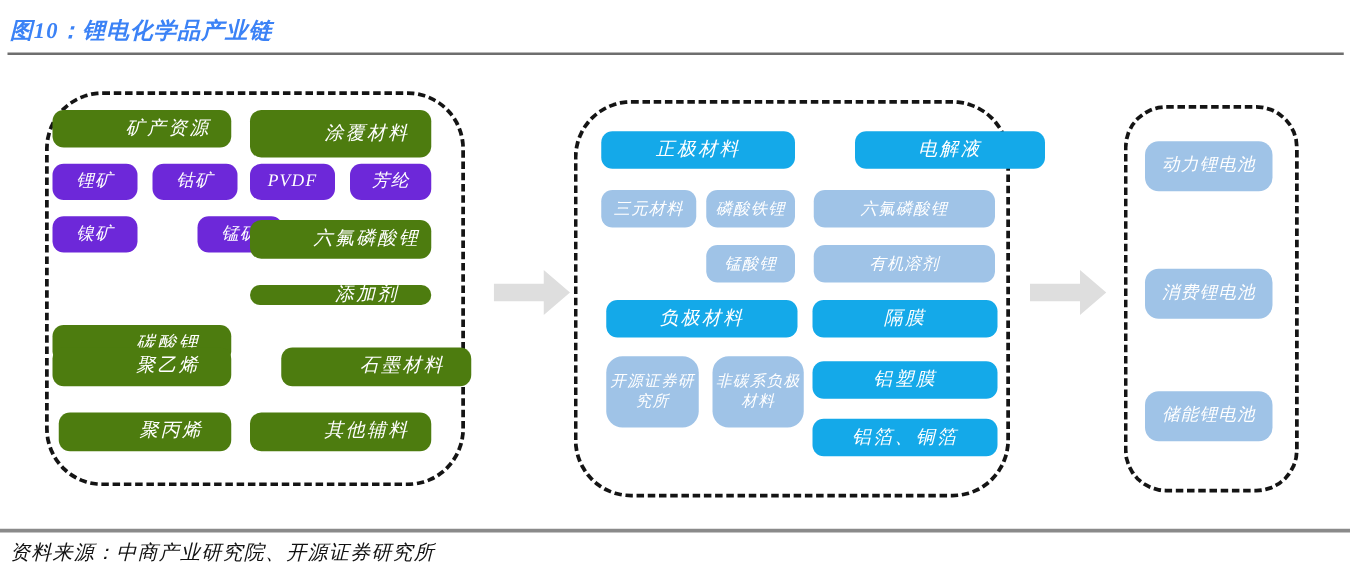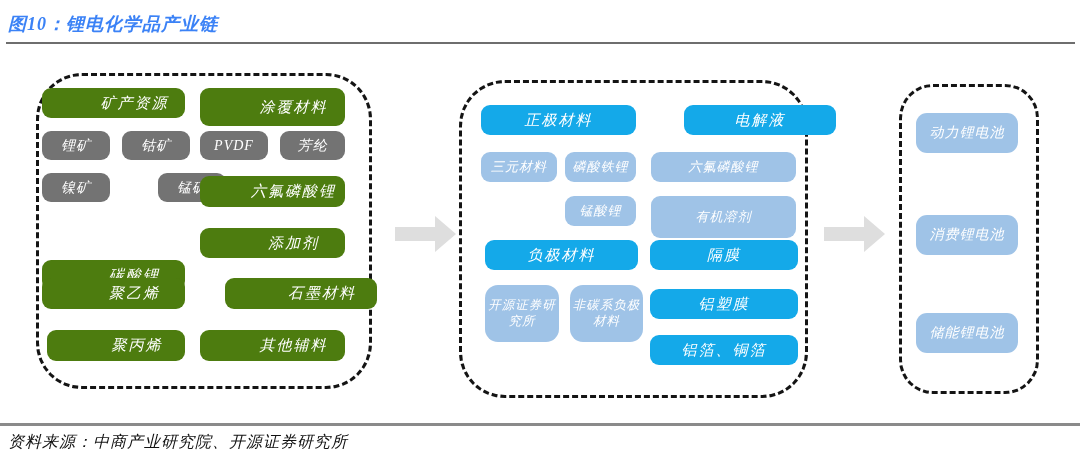--- a/index.html
+++ b/index.html
@@ -15,50 +15,50 @@
   .gbox{position:absolute;border:3px dashed #141414;background:#fff;}
   .gbox.up  {left:36px; top:73px; width:330px;height:310px;border-radius:46px;}
   .gbox.mid {left:459px;top:80px; width:343px;height:312px;border-radius:46px;}
   .gbox.down{left:899px;top:84px; width:134px;height:304px;border-radius:34px;}
 
   
   .blk{position:absolute;display:flex;align-items:center;justify-content:center;
        color:#ffffff;font-style:italic;text-align:center;line-height:1.25;
        border-radius:9px;box-sizing:border-box;padding:1px 2px;}
   .red  {background:#4d7c0f;font-size:15px;letter-spacing:2px;padding-left:44px;}
-  .pink {background:#737373;font-size:14px;letter-spacing:1px;}
+  .pink {background:#6d28d9;font-size:14px;letter-spacing:1px;}
   .bblue{background:#14A9E9;font-size:15px;letter-spacing:2px;}
   .lblue{background:#9FC3E7;font-size:13px;letter-spacing:1px;}
 
   
   .u0{left:42px;top:88px;width:143px;height:30px;}
   .u1{left:200px;top:88px;width:145px;height:38px;}
   .u2{left:42px;top:131px;width:68px;height:29px;}
   .u3{left:122px;top:131px;width:68px;height:29px;}
   .u4{left:200px;top:131px;width:68px;height:29px;font-family:Liberation Serif, serif;}
   .u5{left:280px;top:131px;width:65px;height:29px;}
   .u6{left:42px;top:173px;width:68px;height:29px;}
   .u7{left:122px;top:173px;width:68px;height:29px;margin-left:36px;}
   .u8{left:200px;top:176px;width:145px;height:31px;}
   .u9{left:42px;top:228px;width:143px;height:30px;margin-top:32px;}
-  .u10{left:200px;top:228px;width:145px;height:30px;font-style:italic;}
+  .u10{left:200px;top:228px;width:145px;height:16px;font-style:italic;}
   .u11{left:42px;top:278px;width:143px;height:31px;}
   .u12{left:200px;top:278px;width:152px;height:31px;margin-left:25px;}
   .u13{left:47px;top:330px;width:138px;height:31px;}
   .u14{left:200px;top:330px;width:145px;height:31px;}
 
   
   .m0{left:481px;top:105px;width:155px;height:30px;}
   .m1{left:648px;top:105px;width:152px;height:30px;margin-left:36px;}
   .m2{left:481px;top:152px;width:76px;height:30px;}
   .m3{left:565px;top:152px;width:71px;height:30px;}
   .m4{left:651px;top:152px;width:145px;height:30px;}
   .m5{left:481px;top:196px;width:76px;height:30px;}
   .m6{left:565px;top:196px;width:71px;height:30px;}
-  .m7{left:651px;top:196px;width:145px;height:42px;}
+  .m7{left:651px;top:196px;width:145px;height:30px;}
   .m8{left:485px;top:240px;width:153px;height:30px;}
   .m9{left:650px;top:240px;width:148px;height:30px;}
   .m10{left:485px;top:285px;width:74px;height:57px;border-radius:13px;font-size:12.5px;}
   .m11{left:570px;top:285px;width:73px;height:57px;border-radius:13px;font-size:12.5px;}
   .m12{left:650px;top:289px;width:148px;height:30px;}
   .m13{left:650px;top:335px;width:148px;height:30px;}
 
   
   .d0{left:916px;top:113px;width:102px;height:40px;font-size:14px;border-radius:11px;}
   .d1{left:916px;top:215px;width:102px;height:40px;font-size:14px;border-radius:11px;}

